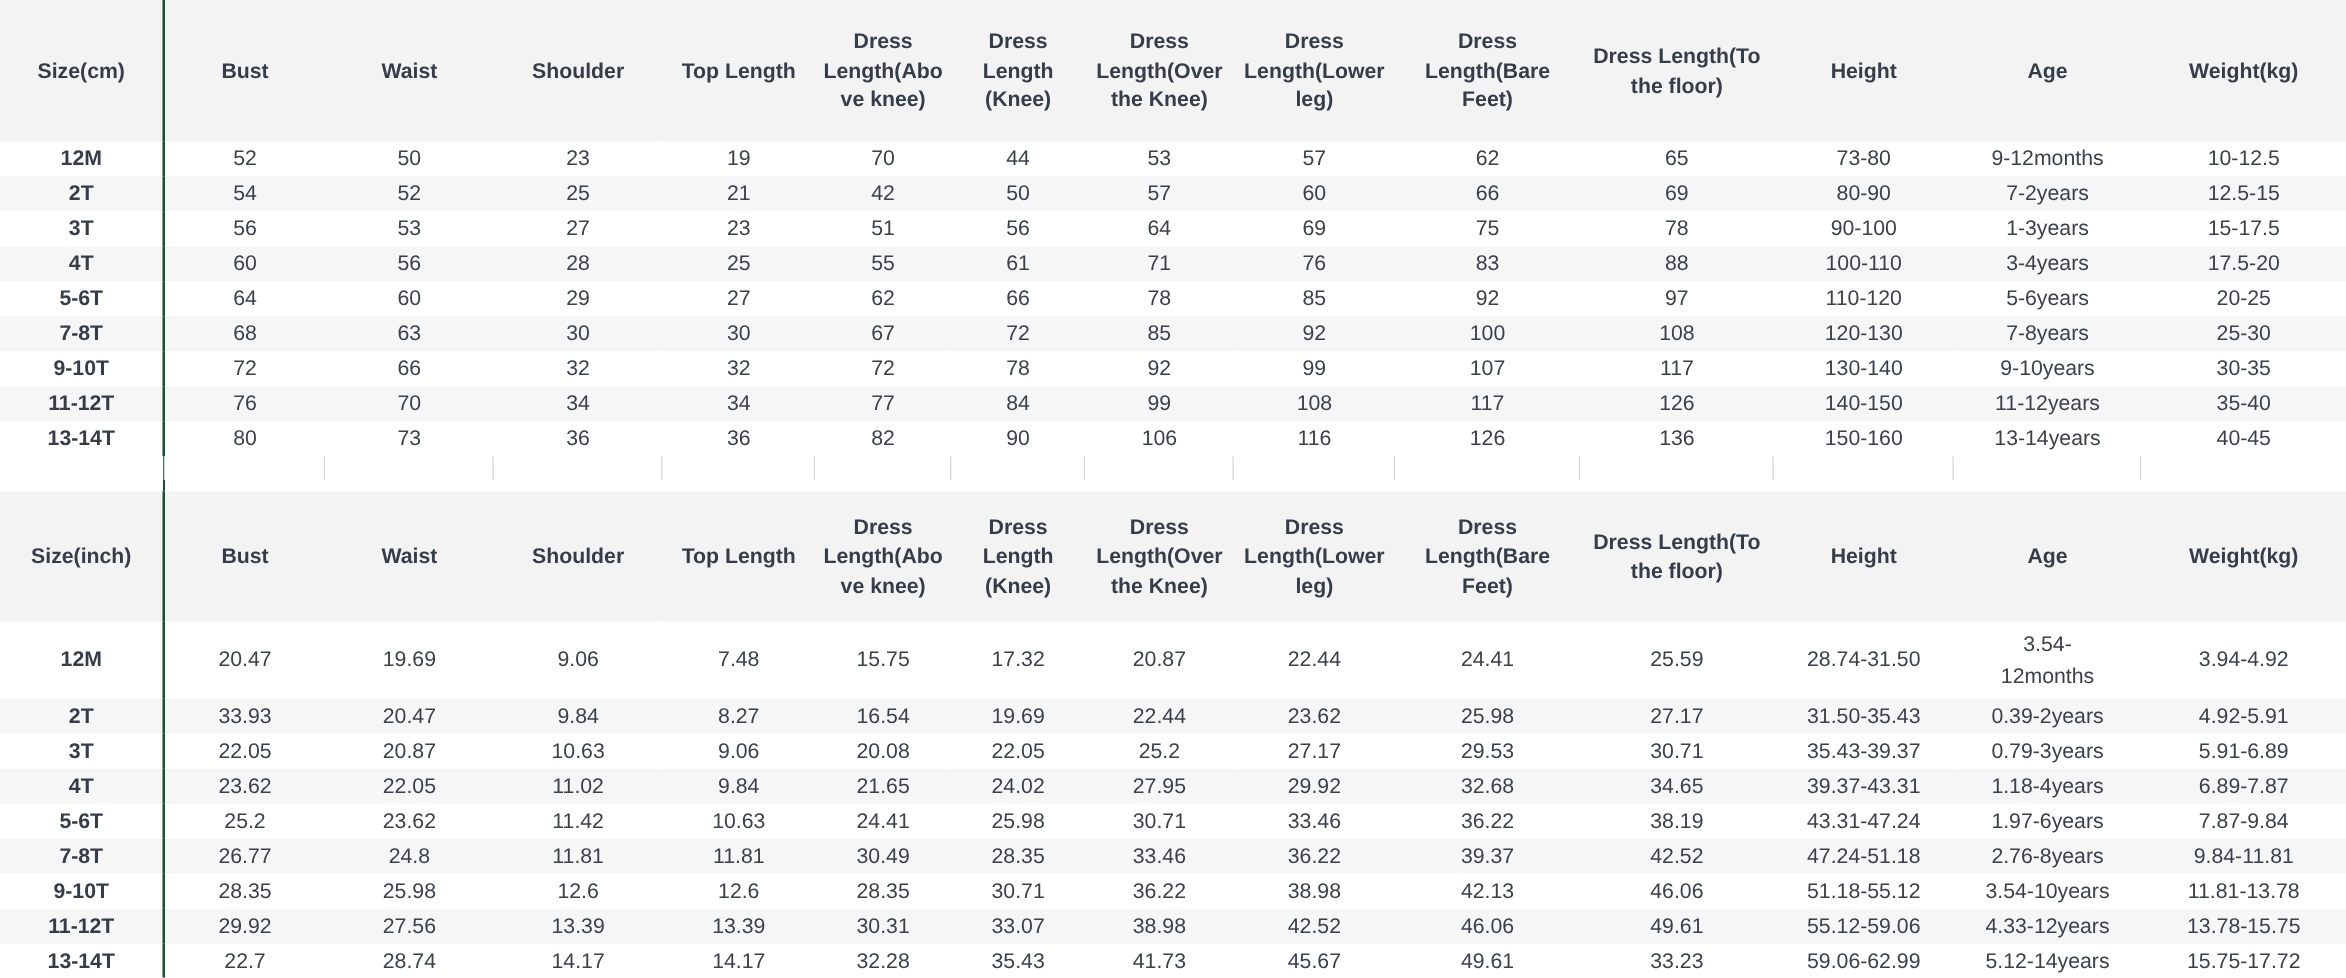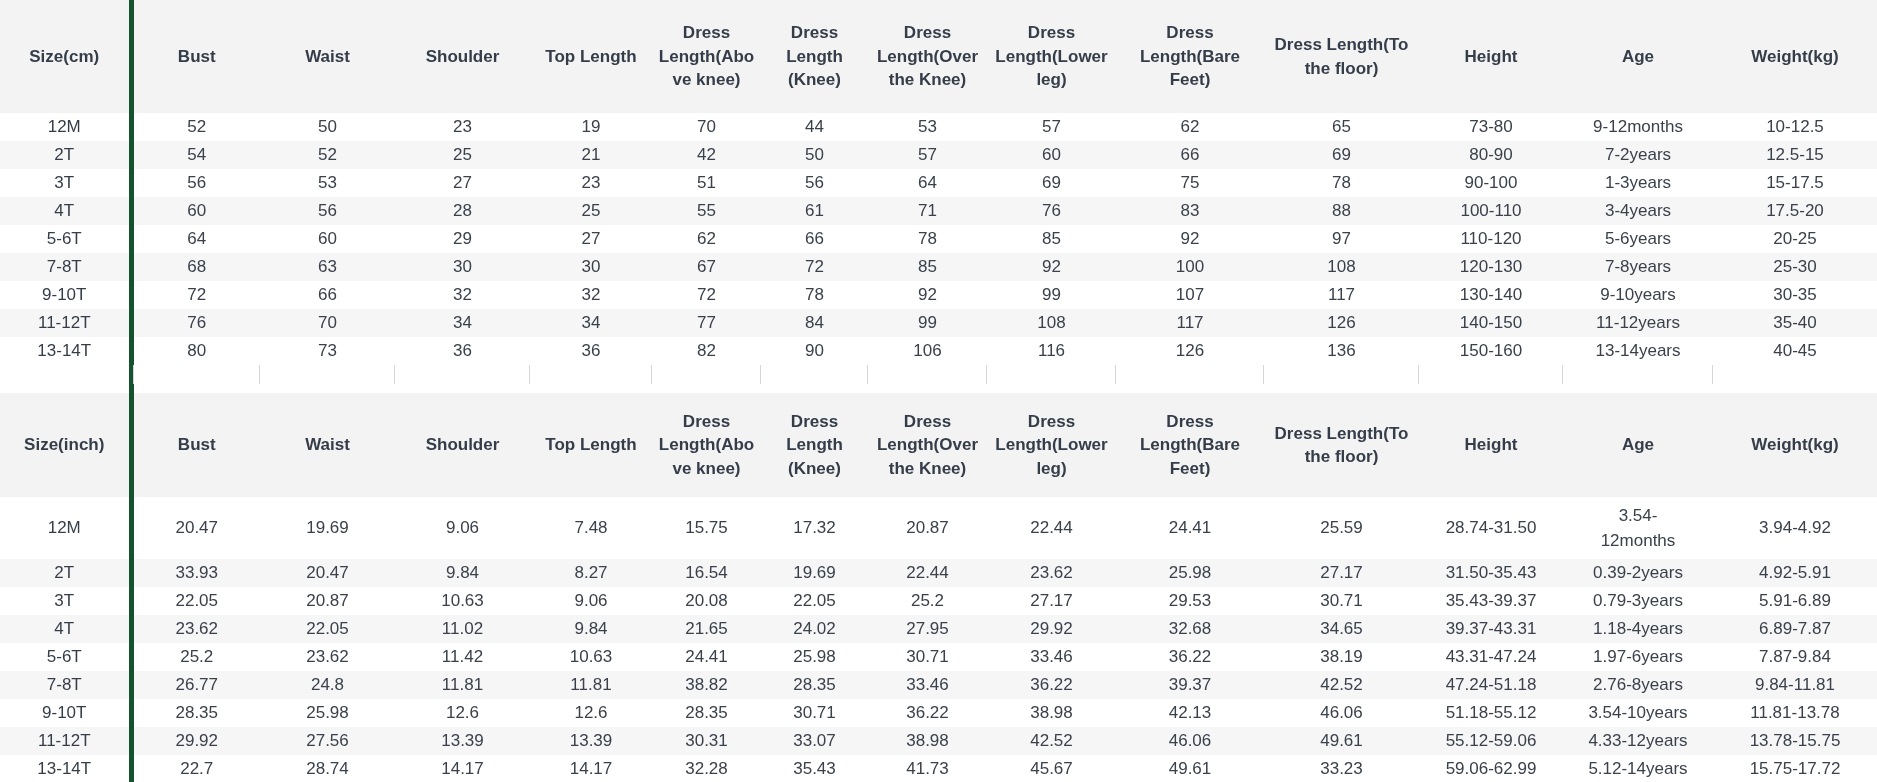--- a/index.html
+++ b/index.html
@@ -8,24 +8,24 @@
     font-family:"Liberation Sans",sans-serif;color:#3a414b;
   }
   table{border-collapse:collapse;table-layout:fixed;width:1877px}
   th,td{
     text-align:center;vertical-align:middle;font-size:17px;
     padding:0 4px;box-sizing:border-box;overflow-wrap:break-word;word-wrap:break-word;
   }
   thead th{
     font-weight:700;background:#f3f3f4;color:#353d49;line-height:1.38;
   }
-  tbody th{font-weight:400;color:#353d49}
+  tbody th{font-weight:700;color:#353d49}
   tbody td{font-weight:400}
   tbody tr:nth-child(even){background:#f6f6f7}
-  th:first-child,td:first-child{border-right:5px solid #14532d}
+  th:first-child,td:first-child{border-right:2px solid #14532d}
   #table-0 thead tr{height:113px}
   #table-0 tbody tr{height:28px}
   #table-1 thead tr{height:104px}
   #table-1 tbody tr{height:28px}
   #table-1 tbody tr:first-child{height:62px}
   
   #table-1 tbody tr:first-child td:nth-child(13){padding:0 30px;line-height:1.5}
   
   .gap-row td{height:28px;position:relative;background:#fff}
   .gap-row td + td::before{
@@ -372,21 +372,21 @@
           <td>43.31-47.24</td>
           <td>1.97-6years</td>
           <td>7.87-9.84</td>
         </tr>
         <tr>
           <th>7-8T</th>
           <td>26.77</td>
           <td>24.8</td>
           <td>11.81</td>
           <td>11.81</td>
-          <td>38.82</td>
+          <td>30.49</td>
           <td>28.35</td>
           <td>33.46</td>
           <td>36.22</td>
           <td>39.37</td>
           <td>42.52</td>
           <td>47.24-51.18</td>
           <td>2.76-8years</td>
           <td>9.84-11.81</td>
         </tr>
         <tr>

